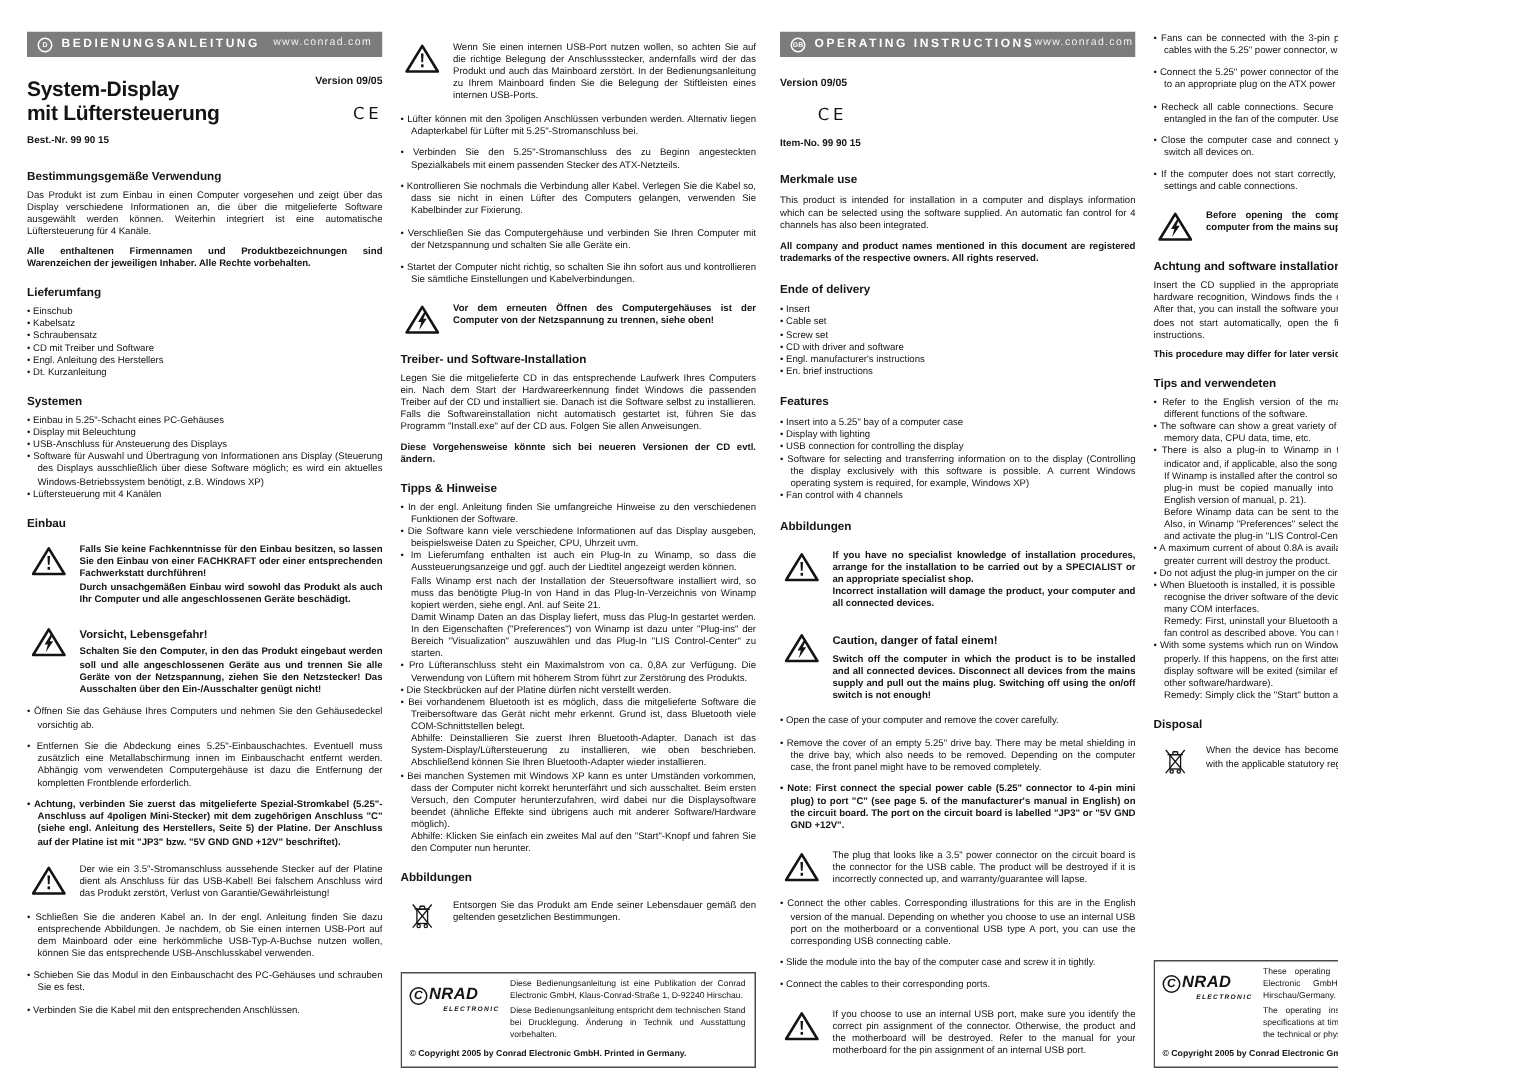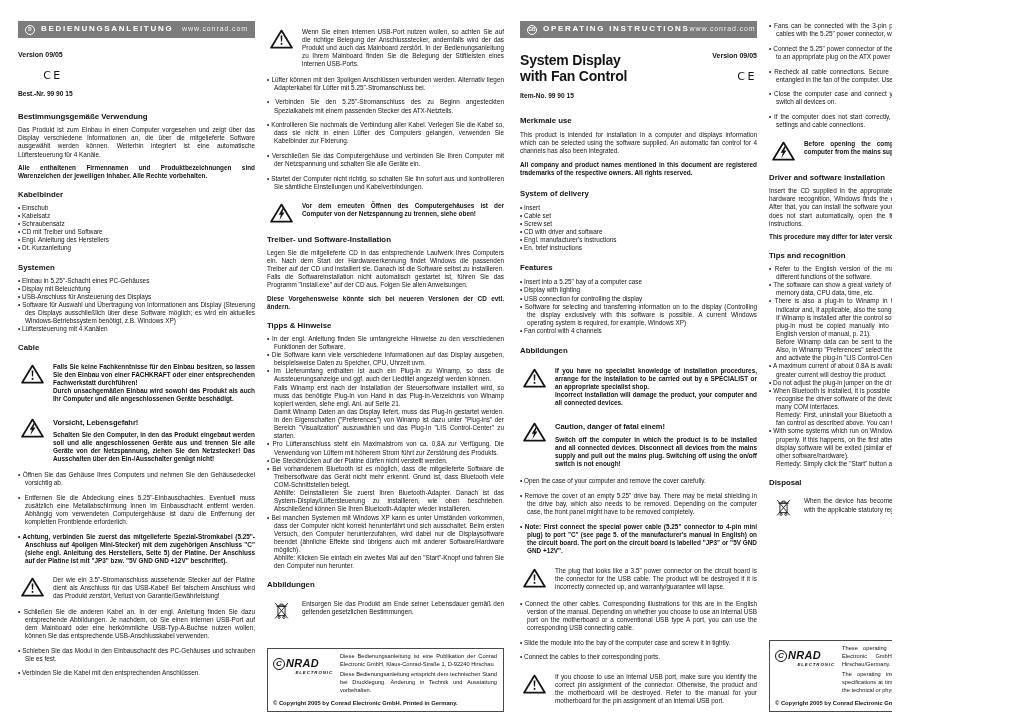--- a/index.html
+++ b/index.html
@@ -83,47 +83,49 @@
 <body>
 
 <div class="page">
     <div class="col">
       <div class="headerbar">
         <span class="lang-badge">D</span>
         <span class="bar-title">BEDIENUNGSANLEITUNG</span>
         <span class="bar-url">www.conrad.com</span>
       </div>
       <div class="titleblock">
+        <div class="prod-title">System-Display
+mit Lüftersteuerung</div>
         <div class="title-right">
           <div class="version">Version 09/05</div>
           <div class="ce-mark">CE</div>
         </div>
       </div>
       <div class="itemno">Best.-Nr. 99 90 15</div>
       <div class="heading">Bestimmungsgemäße Verwendung</div>
       <div class="para">Das Produkt ist zum Einbau in einen Computer vorgesehen und zeigt über das Display verschiedene Informationen an, die über die mitgelieferte Software ausgewählt werden können. Weiterhin integriert ist eine automatische Lüftersteuerung für 4 Kanäle.</div>
       <div class="para bold">Alle enthaltenen Firmennamen und Produktbezeichnungen sind Warenzeichen der jeweiligen Inhaber. Alle Rechte vorbehalten.</div>
-      <div class="heading">Kabelbinder</div>
+      <div class="heading">Lieferumfang</div>
       <div class="bullets">
         <div class="bullet">Einschub</div>
         <div class="bullet">Kabelsatz</div>
         <div class="bullet">Schraubensatz</div>
         <div class="bullet">CD mit Treiber und Software</div>
         <div class="bullet">Engl. Anleitung des Herstellers</div>
         <div class="bullet">Dt. Kurzanleitung</div>
       </div>
       <div class="heading">Systemen</div>
       <div class="bullets">
         <div class="bullet">Einbau in 5.25"-Schacht eines PC-Gehäuses</div>
         <div class="bullet">Display mit Beleuchtung</div>
         <div class="bullet">USB-Anschluss für Ansteuerung des Displays</div>
         <div class="bullet">Software für Auswahl und Übertragung von Informationen ans Display (Steuerung des Displays ausschließlich über diese Software möglich; es wird ein aktuelles Windows-Betriebssystem benötigt, z.B. Windows XP)</div>
         <div class="bullet">Lüftersteuerung mit 4 Kanälen</div>
       </div>
-      <div class="heading">Cable</div>
+      <div class="heading">Einbau</div>
       <div class="warning">
         <span class="w-icon">
           <svg viewBox="0 0 26 23" width="23" height="20">
             <polygon points="13,1.8 25,21.5 1,21.5" fill="#fff" stroke="#141414" stroke-width="2" stroke-linejoin="round"></polygon>
             <path d="M12 7.6 h2 l-0.35 6.8 h-1.3 z" fill="#141414"></path>
             <rect x="12.1" y="16" width="1.9" height="2.2" fill="#141414"></rect>
           </svg>
         </span>
         <div class="w-content">
           <div class="warning-text bold">Falls Sie keine Fachkenntnisse für den Einbau besitzen, so lassen Sie den Einbau von einer FACHKRAFT oder einer entsprechenden Fachwerkstatt durchführen!
@@ -251,32 +253,30 @@
         <div class="footer-copy">© Copyright 2005 by Conrad Electronic GmbH. Printed in Germany.</div>
       </div>
     </div>
     <div class="col en-first">
       <div class="headerbar">
         <span class="lang-badge">GB</span>
         <span class="bar-title">OPERATING INSTRUCTIONS</span>
         <span class="bar-url">www.conrad.com</span>
       </div>
       <div class="titleblock">
-        <div class="prod-title">System Display
-with Fan Control</div>
         <div class="title-right">
           <div class="version">Version 09/05</div>
           <div class="ce-mark">CE</div>
         </div>
       </div>
       <div class="itemno">Item-No. 99 90 15</div>
       <div class="heading">Merkmale use</div>
       <div class="para">This product is intended for installation in a computer and displays information which can be selected using the software supplied. An automatic fan control for 4 channels has also been integrated.</div>
       <div class="para bold">All company and product names mentioned in this document are registered trademarks of the respective owners. All rights reserved.</div>
-      <div class="heading">System of delivery</div>
+      <div class="heading">Ende of delivery</div>
       <div class="bullets">
         <div class="bullet">Insert</div>
         <div class="bullet">Cable set</div>
         <div class="bullet">Screw set</div>
         <div class="bullet">CD with driver and software</div>
         <div class="bullet">Engl. manufacturer's instructions</div>
         <div class="bullet">En. brief instructions</div>
       </div>
       <div class="heading">Features</div>
       <div class="bullets">
@@ -359,24 +359,24 @@
         <span class="w-icon">
           <svg viewBox="0 0 26 23" width="23" height="20">
             <polygon points="13,1.8 25,21.5 1,21.5" fill="#fff" stroke="#141414" stroke-width="2" stroke-linejoin="round"></polygon>
             <polygon points="14.6,5.6 9.8,13.4 12.3,13.4 10.6,19.6 16.4,10.9 13.8,10.9 16.2,5.6" fill="#141414"></polygon>
           </svg>
         </span>
         <div class="w-content">
           <div class="warning-text bold">Before opening the computer case again, disconnect the computer from the mains supply (see above).</div>
         </div>
       </div>
-      <div class="heading">Driver and software installation</div>
+      <div class="heading">Achtung and software installation</div>
       <div class="para">Insert the CD supplied in the appropriate drive of your computer. After starting hardware recognition, Windows finds the correct driver on the CD and installs it. After that, you can install the software yourself. If the software installation program does not start automatically, open the file "Install.exe" on the CD. Follow all instructions.</div>
       <div class="para bold">This procedure may differ for later versions of the CD.</div>
-      <div class="heading">Tips and recognition</div>
+      <div class="heading">Tips and verwendeten</div>
       <div class="bullets">
         <div class="bullet">Refer to the English version of the manual for extensive information on the different functions of the software.</div>
         <div class="bullet">The software can show a great variety of information on the display, for example, memory data, CPU data, time, etc.</div>
         <div class="bullet">There is also a plug-in to Winamp in the delivery scope so that the volume indicator and, if applicable, also the song title can be displayed.
 If Winamp is installed after the control software has been installed, the necessary plug-in must be copied manually into the plug-in directory for Winamp (see English version of manual, p. 21).
 Before Winamp data can be sent to the display, the plug-in must be activated. Also, in Winamp "Preferences" select the domain "Visualisation" under "Plug-ins" and activate the plug-in "LIS Control-Center".</div>
         <div class="bullet">A maximum current of about 0.8A is available for each fan. The use of fans with a greater current will destroy the product.</div>
         <div class="bullet">Do not adjust the plug-in jumper on the circuit board.</div>
         <div class="bullet">When Bluetooth is installed, it is possible that the software provided will no longer recognise the driver software of the device. The reason is that Bluetooth takes up many COM interfaces.
 Remedy: First, uninstall your Bluetooth adapter. Then, install the system display / fan control as described above. You can then reinstall your Bluetooth adapter.</div>

